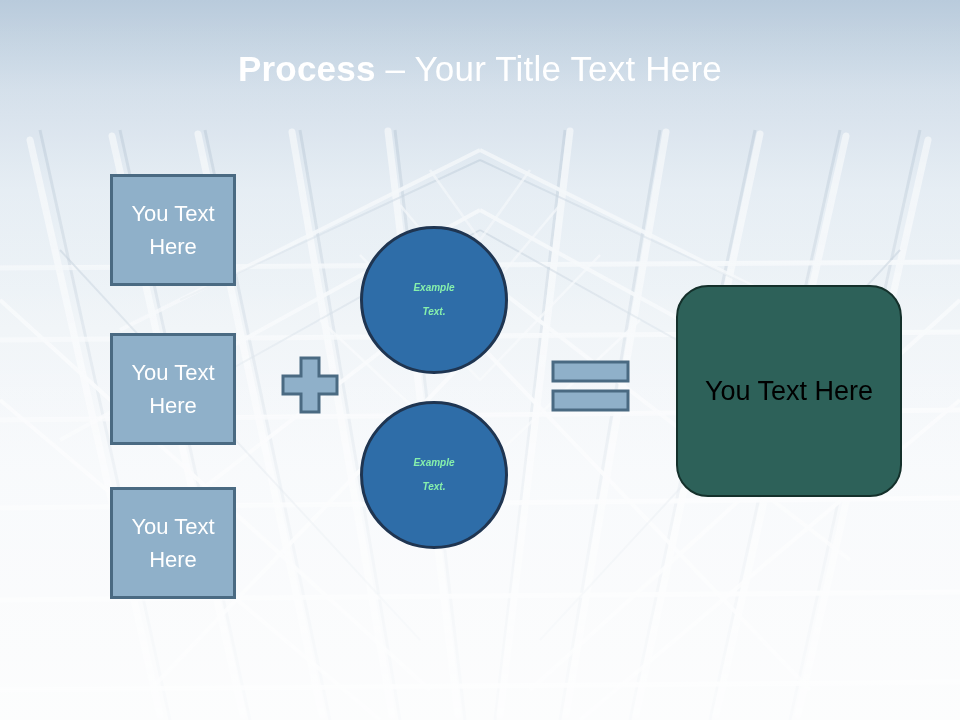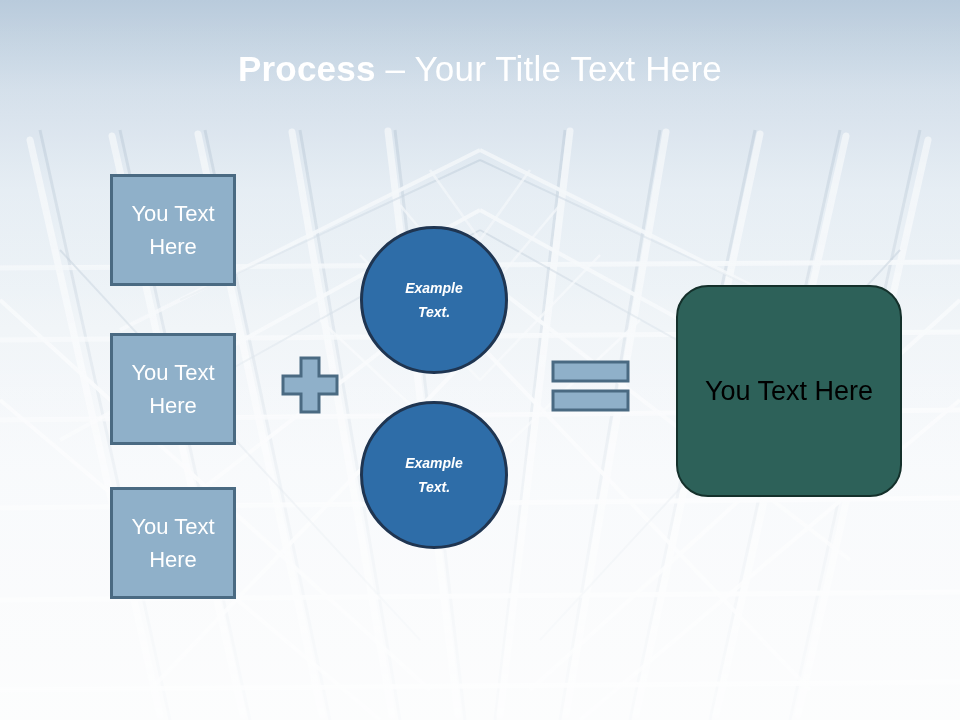--- a/index.html
+++ b/index.html
@@ -103,22 +103,22 @@
     width: 148px;
     height: 148px;
     border-radius: 50%;
     background: #2e6da8;
     border: 3px solid #1f3551;
     box-sizing: border-box;
     display: flex;
     align-items: center;
     justify-content: center;
     text-align: center;
-    color: #ffffff;
-    font-size: 14px;
+    color: #86efac;
+    font-size: 10px;
     line-height: 24px;
     font-weight: bold;
     font-style: italic;
   }
   #circle-top    { left: 360px; top: 226px; }
   #circle-bottom { left: 360px; top: 401px; }
 
   .green-box {
     position: absolute;
     left: 676px;

